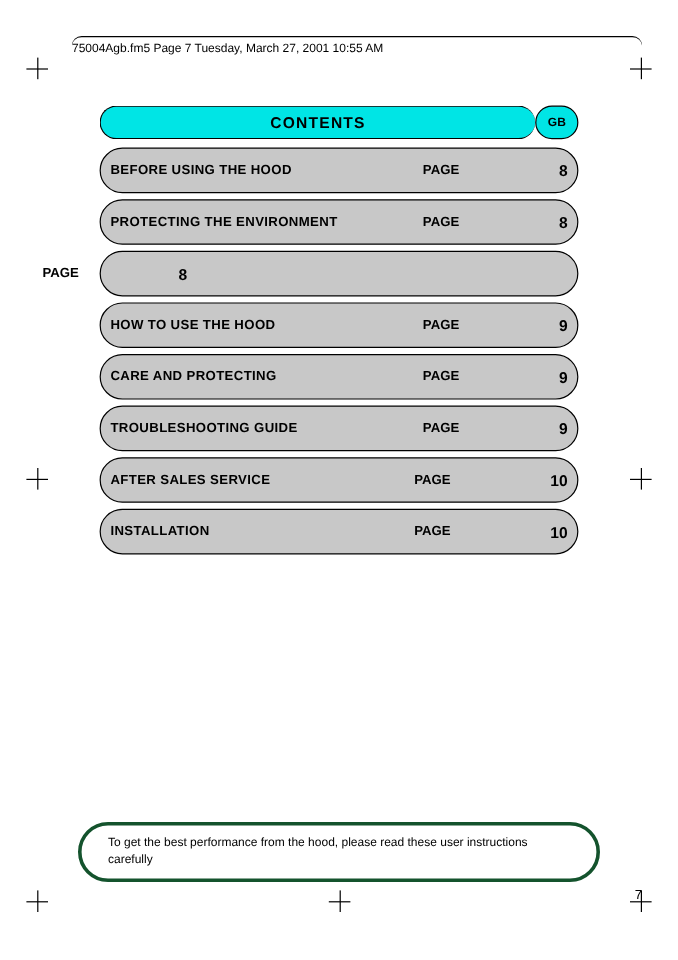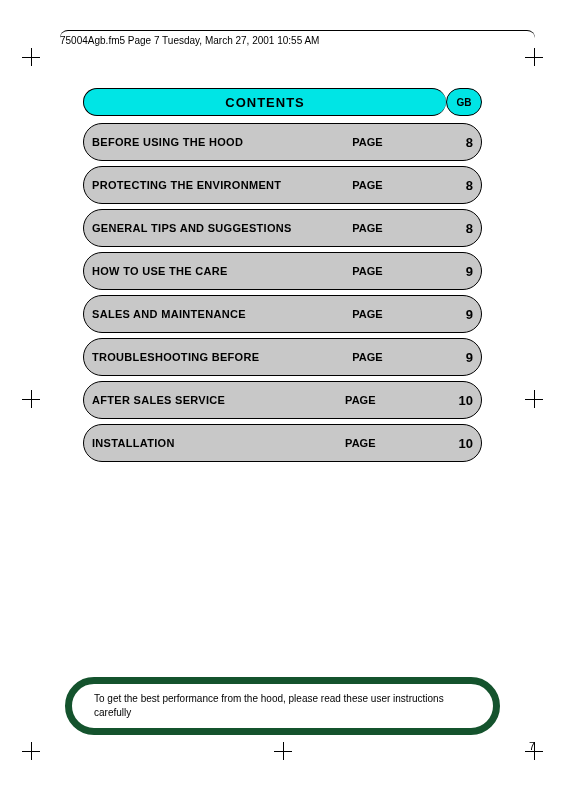--- a/index.html
+++ b/index.html
@@ -155,21 +155,21 @@
       font-size: 13px;
       font-weight: 900;
     }
 
     
     .bottom-note {
       position: absolute;
       bottom: 65px;
       left: 65px;
       right: 65px;
-      border: 7px solid #14532d;
+      border: 3px solid #14532d;
       padding: 8px 22px;
       font-size: 10px;
       color: #000;
       background: #fff;
       line-height: 1.4;
     }
 
     
     .page-number {
       position: absolute;
@@ -213,42 +213,41 @@
     </div>
 
     <div class="content-row">
       <div class="content-row-label">PROTECTING THE ENVIRONMENT</div>
       <div class="content-row-page">
         <span>PAGE</span>&nbsp;<span class="page-num">8</span>
       </div>
     </div>
 
     <div class="content-row">
-      <div class="content-row-label">GENERAL TIPS AND SUGGESTIONS</div>
       <div class="content-row-page">
         <span>PAGE</span>&nbsp;<span class="page-num">8</span>
       </div>
     </div>
 
     <div class="content-row">
-      <div class="content-row-label">HOW TO USE THE CARE</div>
+      <div class="content-row-label">HOW TO USE THE HOOD</div>
       <div class="content-row-page">
         <span>PAGE</span>&nbsp;<span class="page-num">9</span>
       </div>
     </div>
 
     <div class="content-row">
-      <div class="content-row-label">SALES AND MAINTENANCE</div>
+      <div class="content-row-label">CARE AND PROTECTING</div>
       <div class="content-row-page">
         <span>PAGE</span>&nbsp;<span class="page-num">9</span>
       </div>
     </div>
 
     <div class="content-row">
-      <div class="content-row-label">TROUBLESHOOTING BEFORE</div>
+      <div class="content-row-label">TROUBLESHOOTING GUIDE</div>
       <div class="content-row-page">
         <span>PAGE</span>&nbsp;<span class="page-num">9</span>
       </div>
     </div>
 
     <div class="content-row">
       <div class="content-row-label">AFTER SALES SERVICE</div>
       <div class="content-row-page">
         <span>PAGE</span>&nbsp;<span class="page-num">10</span>
       </div>

